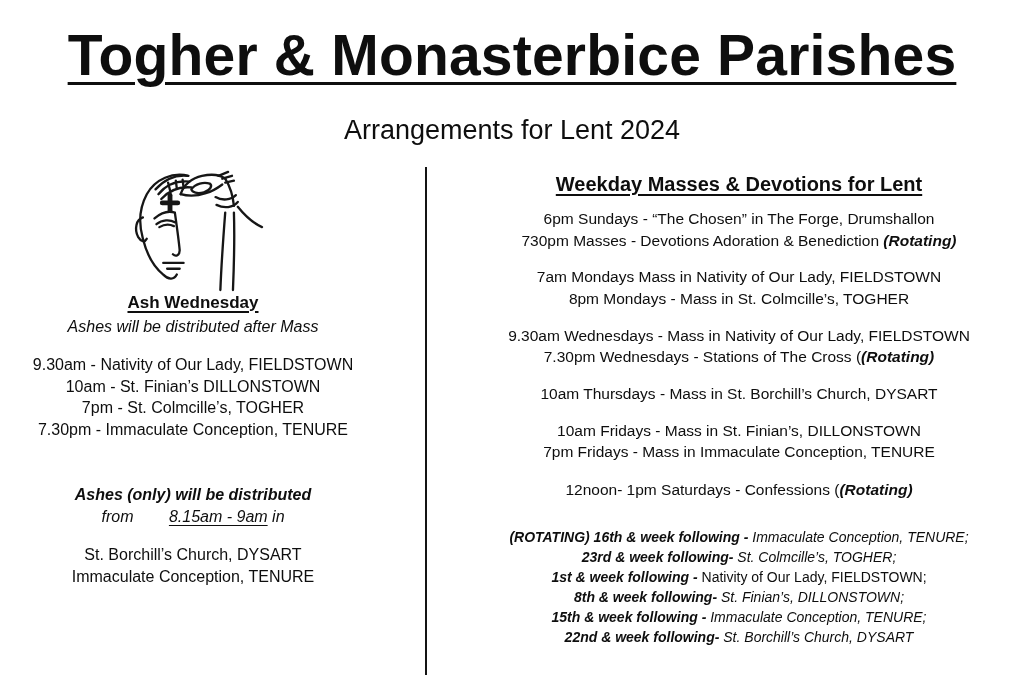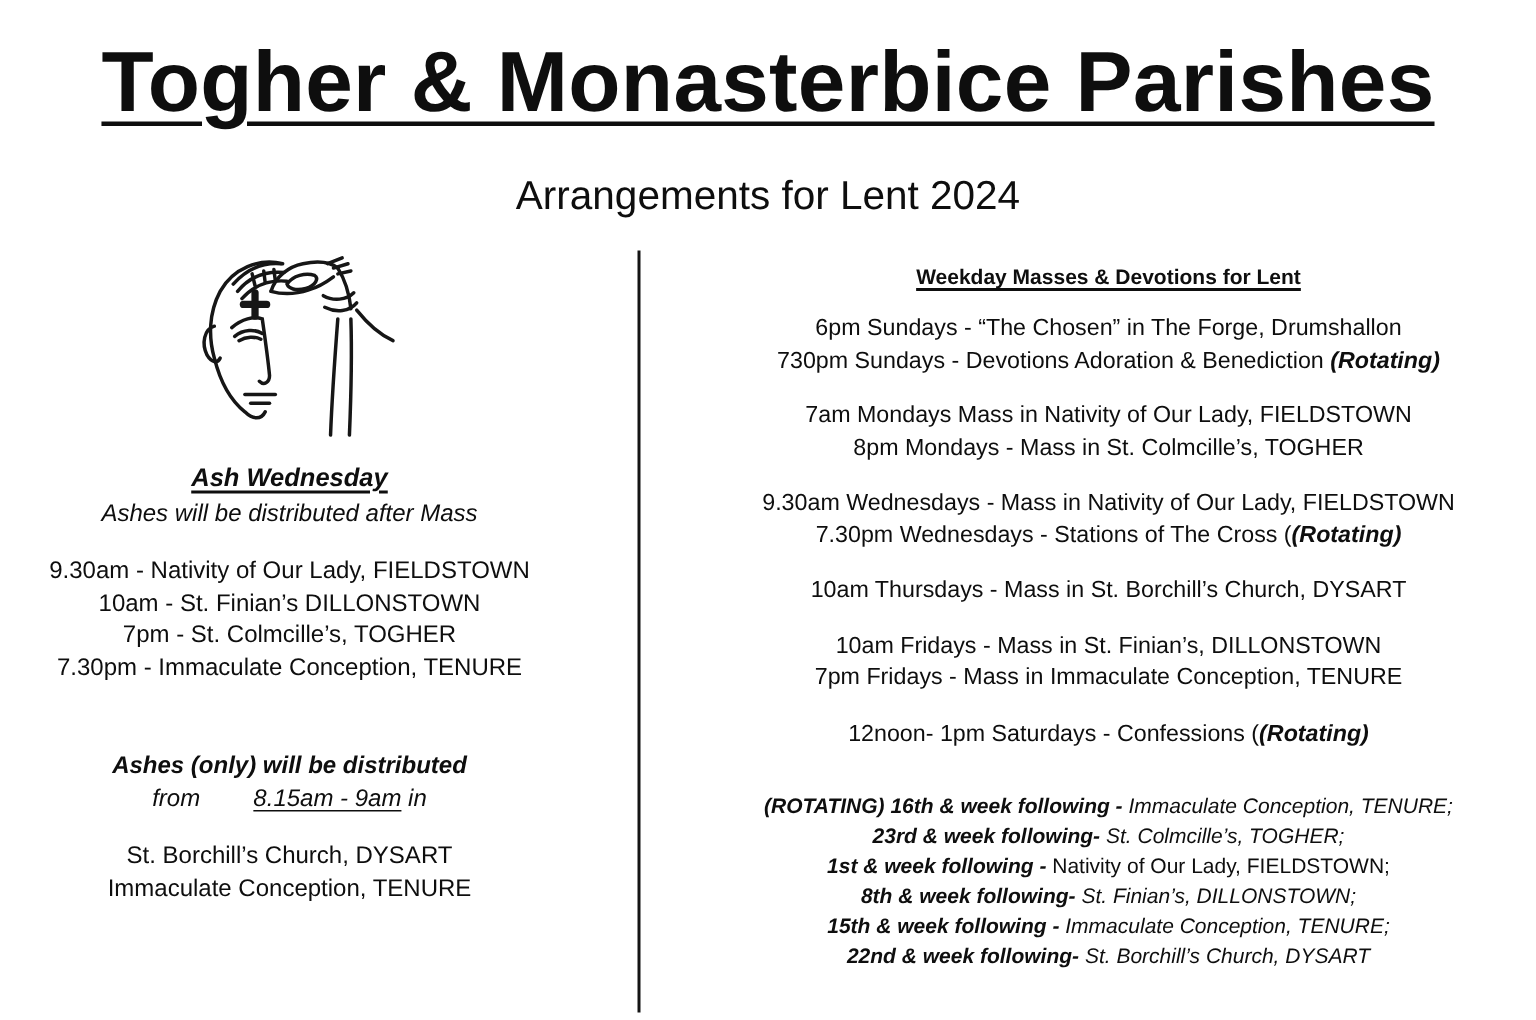--- a/index.html
+++ b/index.html
@@ -25,38 +25,38 @@
   
   .divider { position:absolute; left:425px; top:145px; width:2px; height:508px; background:#141414; }
 
   
   .left-col {
     position:absolute; left:0; top:148px; width:420px; padding-right:34px;
     text-align:center; font-size:16px;
   }
   .illus { display:block; margin:0 auto; transform:translateX(8px); }
   .aw-heading {
-    margin-top:16px; font-size:17px; font-weight:700; line-height:22px;
-    text-decoration:underline; text-decoration-thickness:2px; text-underline-offset:3px;font-style:italic;
+    font-size:17px; font-weight:700; line-height:22px;
+    text-decoration:underline; text-decoration-thickness:2px; text-underline-offset:3px;
   }
   .aw-sub { margin-top:2px; font-style:italic; line-height:21px; }
   .mass-times { margin-top:17px; line-height:21.5px; }
   .ashes-only { margin-top:44px; line-height:21.5px; }
   .ashes-only .l1 { font-weight:700; font-style:italic; }
   .ashes-only .l2 { font-style:italic; }
   .u { text-decoration:underline; text-underline-offset:3px;margin-left:31px; }
   .churches { margin-top:17px; line-height:21.5px; }
 
   
   .right-col {
     position:absolute; left:428px; top:152px; width:596px; padding-left:26px;
     text-align:center; font-size:15.5px;
   }
   .rc-heading {
-    font-size:14px; font-weight:700; line-height:20px;
+    font-size:20px; font-weight:700; line-height:20px;
     text-decoration:underline; text-decoration-thickness:2px; text-underline-offset:3px;
   }
   .group { line-height:21.5px; }
   .g1 { margin-top:14px; }
   .g2 { margin-top:15px; }
   .g3 { margin-top:15.5px; }
   .g4 { margin-top:15.5px; }
   .g5 { margin-top:15px; }
   .g6 { margin-top:15.5px; }
   .g7 { margin-top:16px; }
@@ -130,21 +130,21 @@
       <div class="line"><span>St. Borchill’s Church, </span><span class="b">DYSART</span></div>
       <div class="line"><span>Immaculate Conception, </span><span class="b">TENURE</span></div>
     </div>
   </section>
 
   <section class="right-col">
     <h2 class="rc-heading">Weekday Masses &amp; Devotions for Lent</h2>
 
     <div class="group g1">
       <div class="line"><span class="b">6pm Sundays</span><span> - “The Chosen” in </span><span class="b">The Forge, Drumshallon</span></div>
-      <div class="line"><span class="b">730pm Sundays</span><span> - Devotions Adoration &amp; Benediction </span><span class="bi">(Rotating)</span></div>
+      <div class="line"><span class="b">730pm Masses</span><span> - Devotions Adoration &amp; Benediction </span><span class="bi">(Rotating)</span></div>
     </div>
 
     <div class="group g2">
       <div class="line"><span class="b">7am Mondays</span><span> Mass in </span><span class="b">Nativity of Our Lady, FIELDSTOWN</span></div>
       <div class="line"><span class="b">8pm Mondays</span><span> - Mass in </span><span class="b">St. Colmcille’s, TOGHER</span></div>
     </div>
 
 
     <div class="group g4">
       <div class="line"><span class="b">9.30am Wednesdays</span><span> - Mass in </span><span class="b">Nativity of Our Lady, FIELDSTOWN</span></div>

